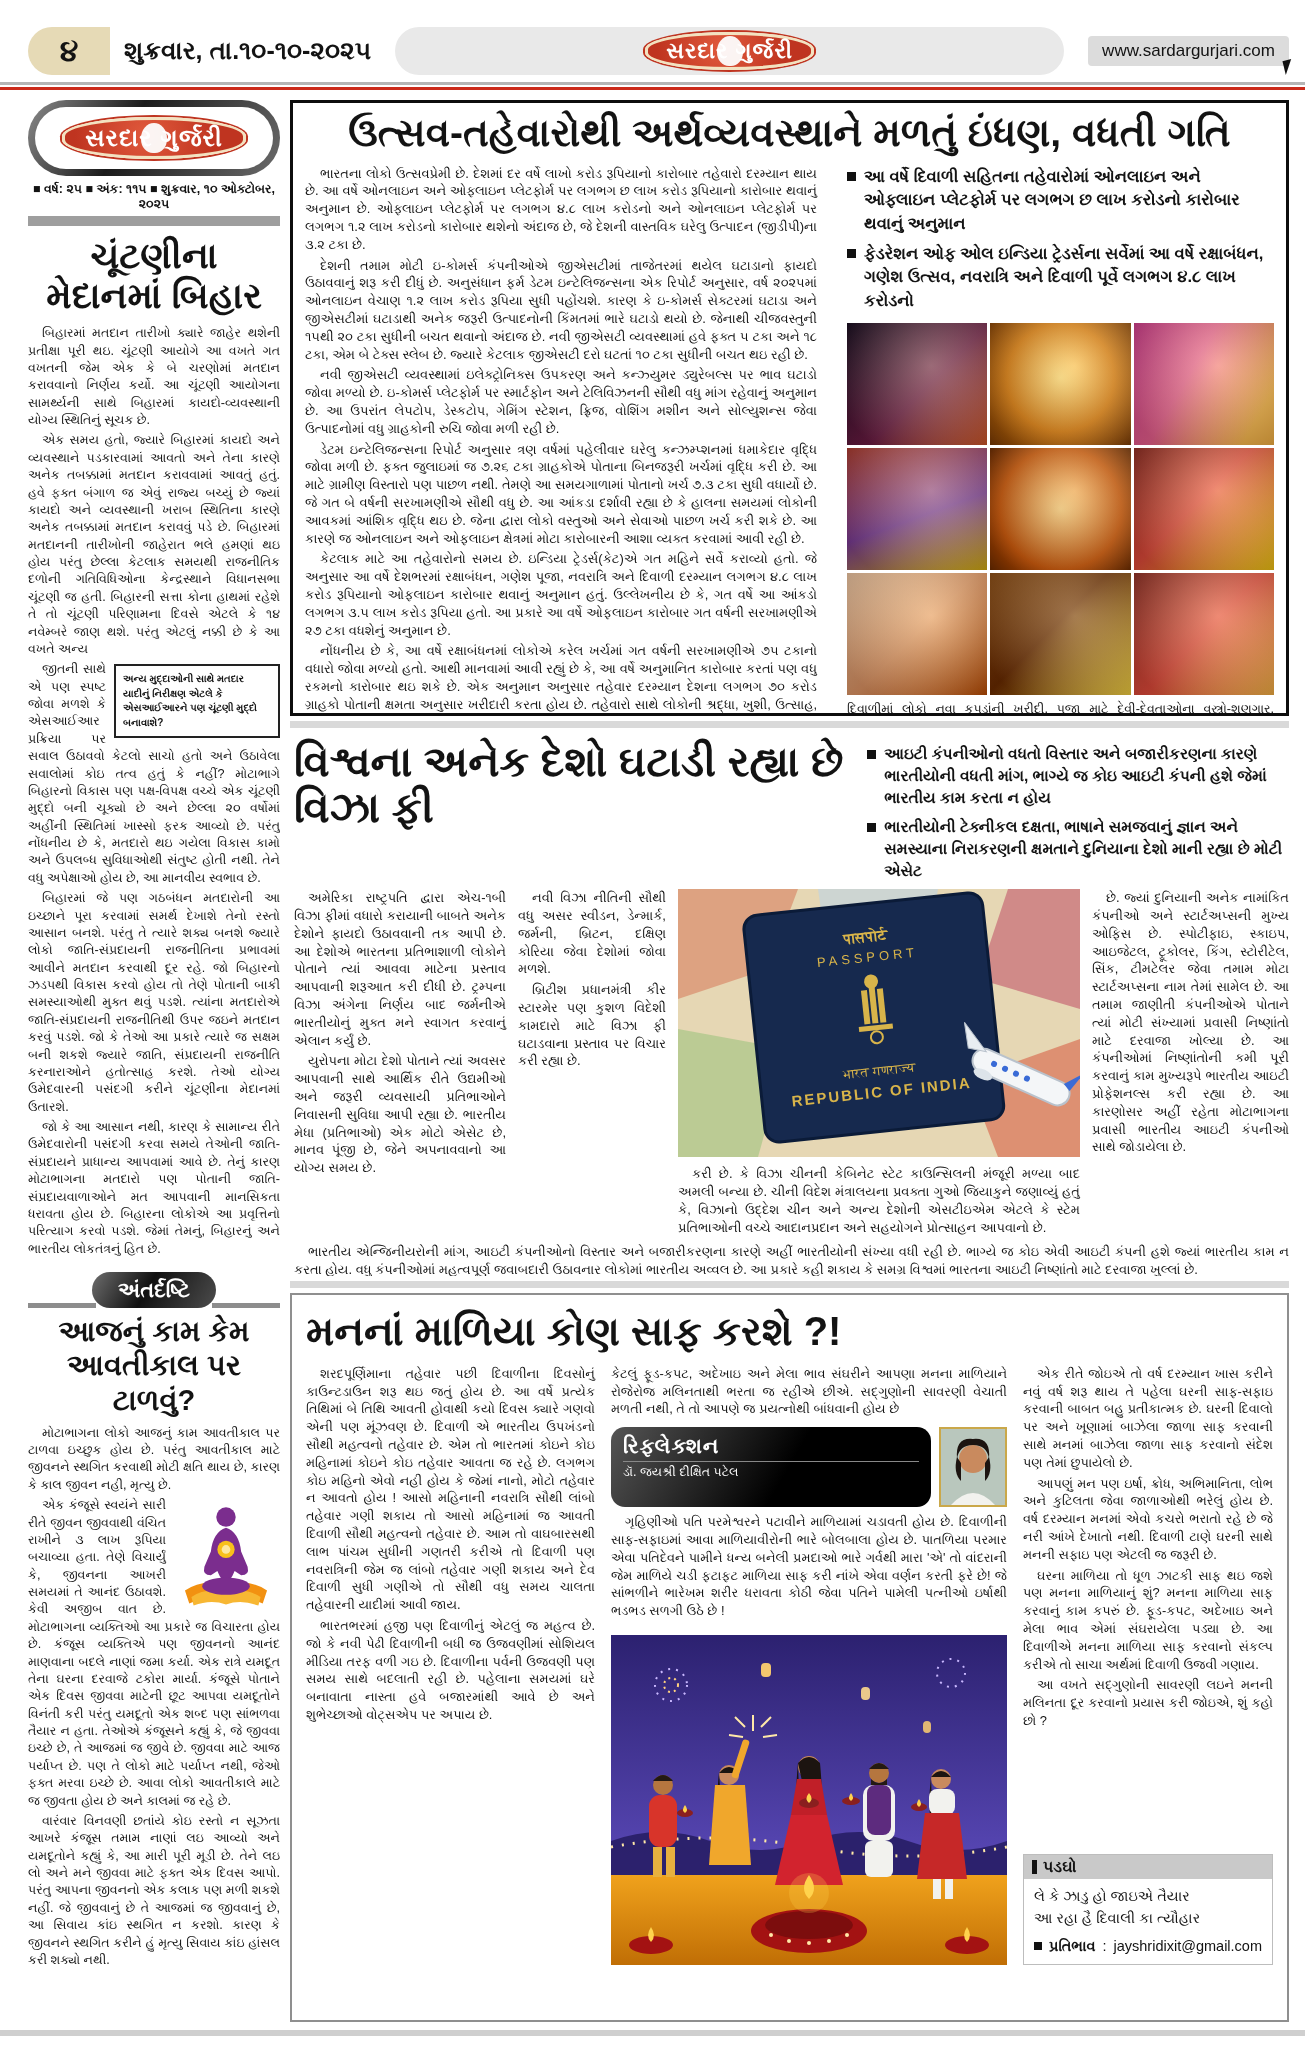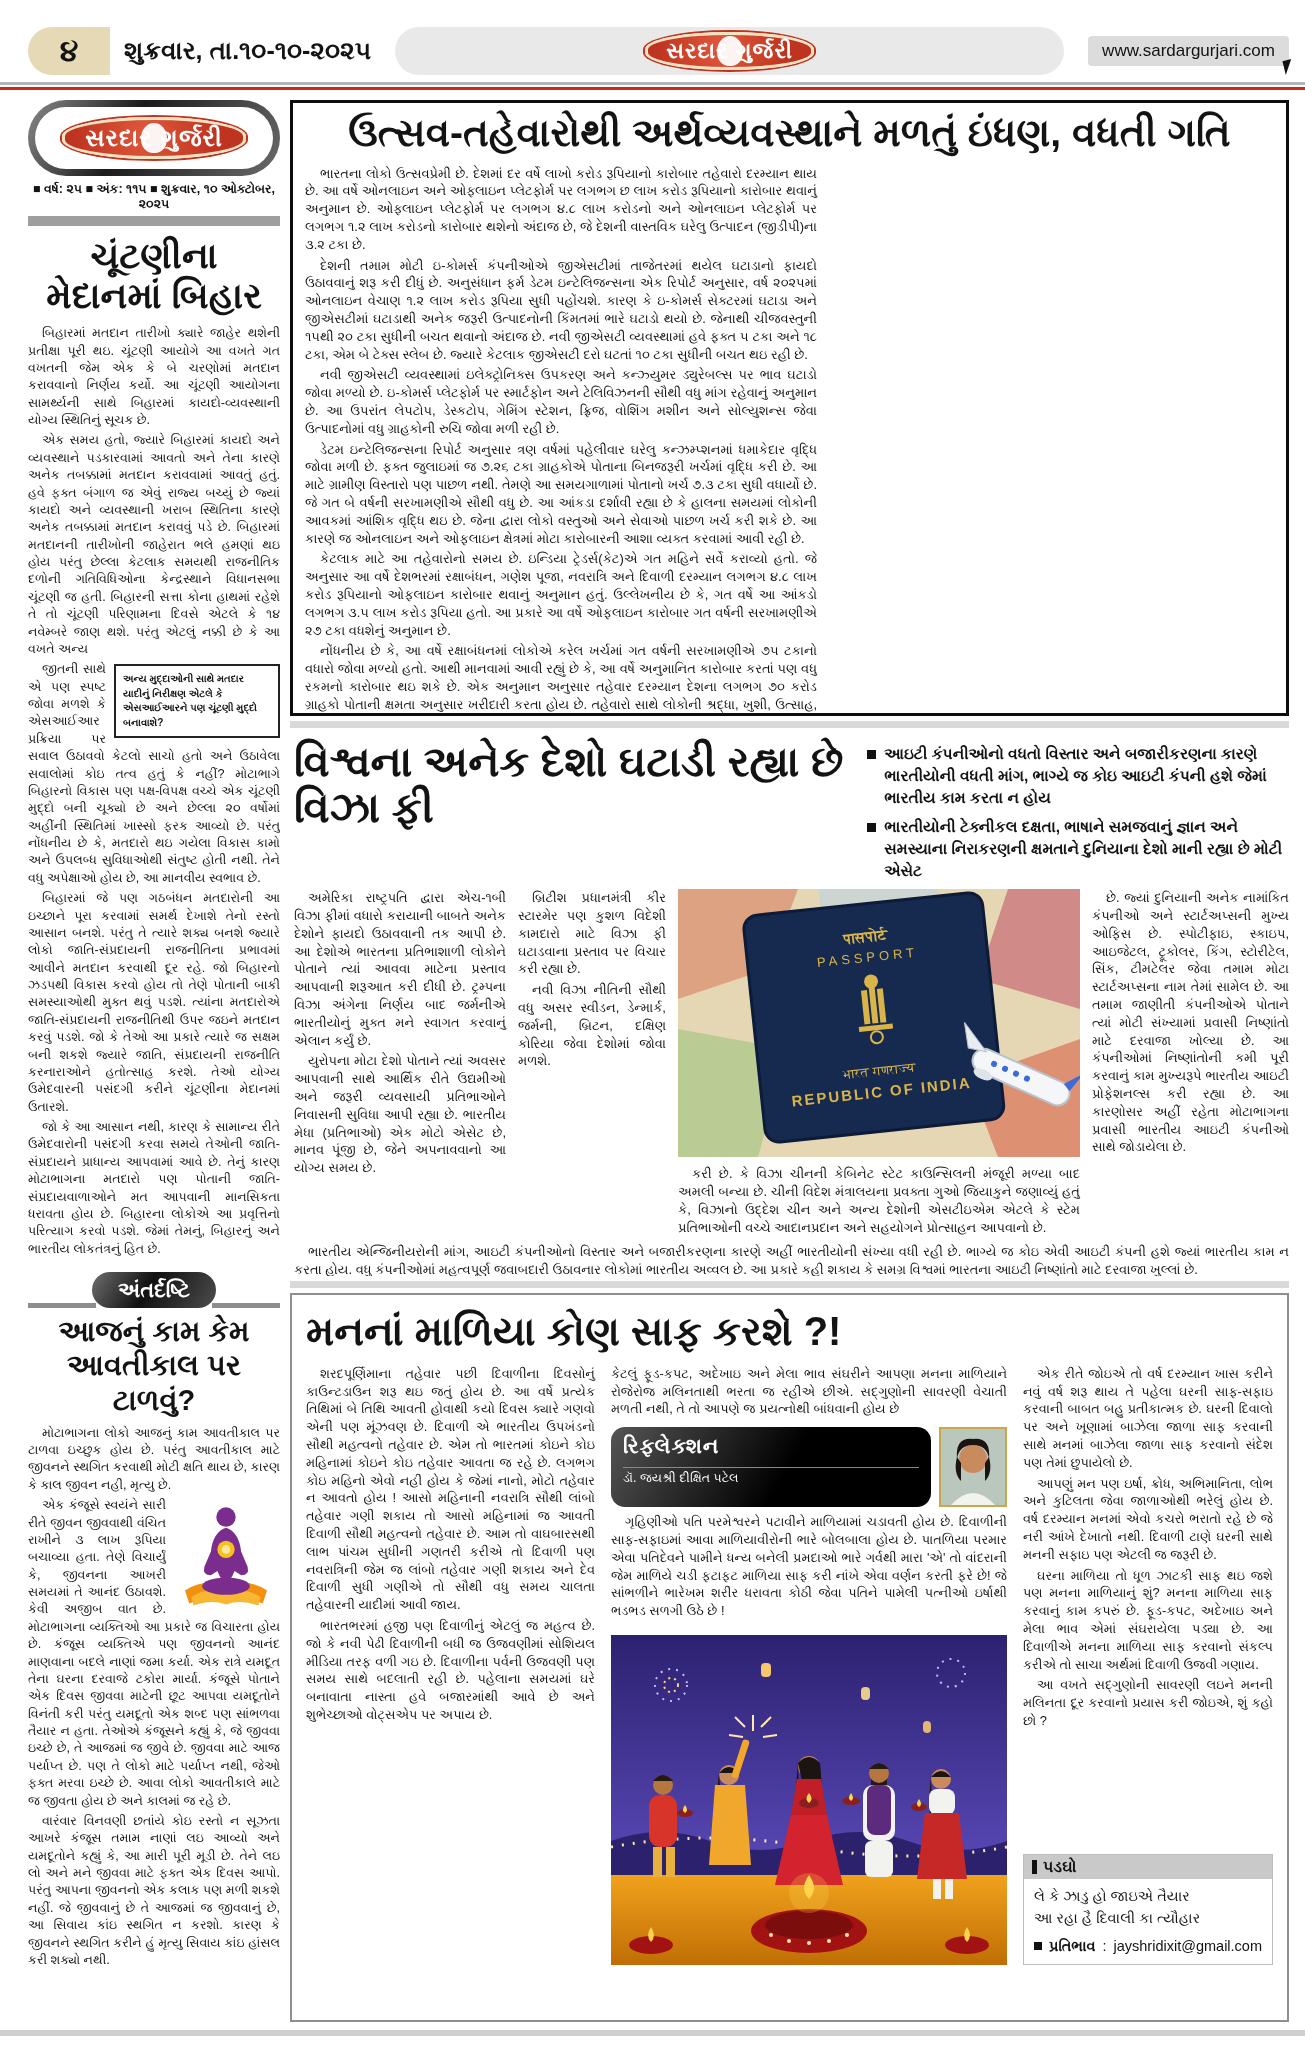--- a/index.html
+++ b/index.html
@@ -36,21 +36,21 @@
          font-size:10px;font-weight:700;line-height:1.45;text-indent:0;text-align:left;}
   .badge-row{display:flex;align-items:flex-end;margin:14px 0 6px;}
   .badge-row::before,.badge-row::after{content:"";flex:1;height:5px;background:#8d8d8d;}
   .badge{background:linear-gradient(120deg,#6e6e6e,#111 45%,#4c4c4c);color:#fff;font-size:21px;font-weight:700;
          padding:6px 26px;border-radius:26px;margin:0 -4px;position:relative;z-index:2;}
   .sb-h2{font-size:29px;font-weight:700;text-align:center;line-height:1.18;margin:2px 0 8px;}
   .medicon{float:right;width:108px;height:116px;margin:2px 0 2px 6px;}
   
   .a1{border:3px solid #0d0d0d;padding:4px 12px 8px;height:604px;overflow:hidden;}
   .a1 h1{font-size:39px;font-weight:700;text-align:center;margin:4px 0 10px;line-height:1.12;}
-  .a1-row{display:flex;gap:24px;flex-direction:column;}
+  .a1-row{display:flex;gap:30px;}
   .a1-left{width:512px;}
   .a1-left p{font-size:13px;line-height:1.37;text-align:justify;margin:0 0 3px;text-indent:15px;}
   .a1-right{flex:1;display:flex;flex-direction:column;}
   .bullets .b{display:flex;gap:8px;font-size:16.5px;font-weight:600;line-height:1.42;margin-bottom:7px;}
   .bullets .sq{width:9px;height:9px;background:#111;margin-top:7px;flex:none;}
   .pgrid{display:grid;grid-template-columns:repeat(3,1fr);gap:3px;height:372px;margin:4px 0 6px;}
   .pgrid .ph{position:relative;overflow:hidden;}
   .pgrid .ph::after{content:"";position:absolute;inset:0;background:radial-gradient(circle at 60% 35%,rgba(255,255,220,.35),rgba(0,0,0,.25) 85%);}
   .cap{font-size:12.6px;line-height:1.36;text-align:justify;}
   .sep{height:7px;background:#d9d9d9;margin:5px 0;}
@@ -68,21 +68,21 @@
   
   .a3{border:2px solid #8f8f8f;box-shadow:4px 4px 0 #c8c8c8;padding:6px 14px 10px;height:716px;overflow:hidden;}
   .a3 h1{font-size:40px;font-weight:700;margin:8px 0 12px;line-height:1.1;}
   .a3-cols{display:flex;gap:16px;height:600px;}
   .a3 .m1{width:292px;}.a3 .m2{width:396px;display:flex;flex-direction:column;}.a3 .m3{flex:1;display:flex;flex-direction:column;}
   .a3 p{font-size:12.9px;line-height:1.38;text-align:justify;margin:0 0 3px;text-indent:14px;}
   .lede{font-size:16.5px;line-height:1.5;font-weight:500;text-indent:0 !important;}
   .refl{display:flex;gap:8px;align-items:stretch;margin:6px 0;}
   .refl-tag{background:linear-gradient(120deg,#555,#000 55%);color:#fff;border-radius:14px;padding:7px 12px;flex:1;}
   .refl-tag .rl{font-size:21px;font-weight:700;letter-spacing:1px;}
-  .refl-tag .ra{font-size:12.5px;margin-top:9px;border-top:1px solid #888;padding-top:3px;}
+  .refl-tag .ra{font-size:12.5px;margin-top:3px;border-top:1px solid #888;padding-top:3px;}
   .refl-photo{width:64px;height:76px;border:2px solid #caa84a;flex:none;}
   .illus{margin-top:auto;}
   .padgho{margin-top:auto;border:1px solid #bdbdbd;}
   .padgho-h{background:#c9c9c9;font-size:16px;font-weight:700;padding:3px 8px;display:flex;gap:6px;align-items:center;}
   .padgho-h .mark{width:5px;height:14px;background:#111;}
   .padgho-b{padding:7px 10px 9px;}
   .padgho-b .pl{font-size:14.5px;line-height:1.5;text-indent:0 !important;margin:0;}
   .fb{display:flex;gap:7px;align-items:center;margin-top:8px;font-size:14.5px;}
   .fb .sq{width:8px;height:8px;background:#111;}
   .fb b{font-weight:700;}
@@ -216,22 +216,22 @@
               <span>ભારતીયોની ટેક્નીકલ દક્ષતા, ભાષાને સમજવાનું જ્ઞાન અને સમસ્યાના નિરાકરણની ક્ષમતાને દુનિયાના દેશો માની રહ્યા છે મોટી એસેટ</span>
             </div>
           </div>
         </div>
         <div class="a2-cols">
           <div class="tcol c1">
             <p>અમેરિકા રાષ્ટ્રપતિ દ્વારા એચ-૧બી વિઝા ફીમાં વધારો કરાયાની બાબતે અનેક દેશોને ફાયદો ઉઠાવવાની તક આપી છે. આ દેશોએ ભારતના પ્રતિભાશાળી લોકોને પોતાને ત્યાં આવવા માટેના પ્રસ્તાવ આપવાની શરૂઆત કરી દીધી છે. ટ્રમ્પના વિઝા અંગેના નિર્ણય બાદ જર્મનીએ ભારતીયોનું મુક્ત મને સ્વાગત કરવાનું એલાન કર્યું છે.</p>
             <p>યુરોપના મોટા દેશો પોતાને ત્યાં અવસર આપવાની સાથે આર્થિક રીતે ઉદ્યમીઓ અને જરૂરી વ્યવસાયી પ્રતિભાઓને નિવાસની સુવિધા આપી રહ્યા છે. ભારતીય મેધા (પ્રતિભાઓ) એક મોટો એસેટ છે, માનવ પૂંજી છે, જેને અપનાવવાનો આ યોગ્ય સમય છે.</p>
           </div>
           <div class="tcol c2">
+            <p>નવી વિઝા નીતિની સૌથી વધુ અસર સ્વીડન, ડેન્માર્ક, જર્મની, બ્રિટન, દક્ષિણ કોરિયા જેવા દેશોમાં જોવા મળશે.</p>
             <p>બ્રિટીશ પ્રધાનમંત્રી કીર સ્ટારમેર પણ કુશળ વિદેશી કામદારો માટે વિઝા ફી ઘટાડવાના પ્રસ્તાવ પર વિચાર કરી રહ્યા છે.</p>
-            <p>નવી વિઝા નીતિની સૌથી વધુ અસર સ્વીડન, ડેન્માર્ક, જર્મની, બ્રિટન, દક્ષિણ કોરિયા જેવા દેશોમાં જોવા મળશે.</p>
           </div>
           <div class="cimg">
             <svg viewBox="0 0 402 268" width="402" height="268">
               <rect width="402" height="268" fill="#e6d7b4"></rect>
               <polygon points="0,0 120,0 90,80 0,110" fill="#d98c6b" opacity="0.7"></polygon>
               <polygon points="402,0 402,120 300,90 330,0" fill="#c2566b" opacity="0.6"></polygon>
               <polygon points="0,268 0,140 110,160 80,268" fill="#a8c686" opacity="0.7"></polygon>
               <polygon points="402,268 402,150 290,190 320,268" fill="#d96a4f" opacity="0.65"></polygon>
               <polygon points="140,0 260,0 250,60 150,70" fill="#bcd4e6" opacity="0.6"></polygon>
               <g transform="rotate(-6 200 130)">

